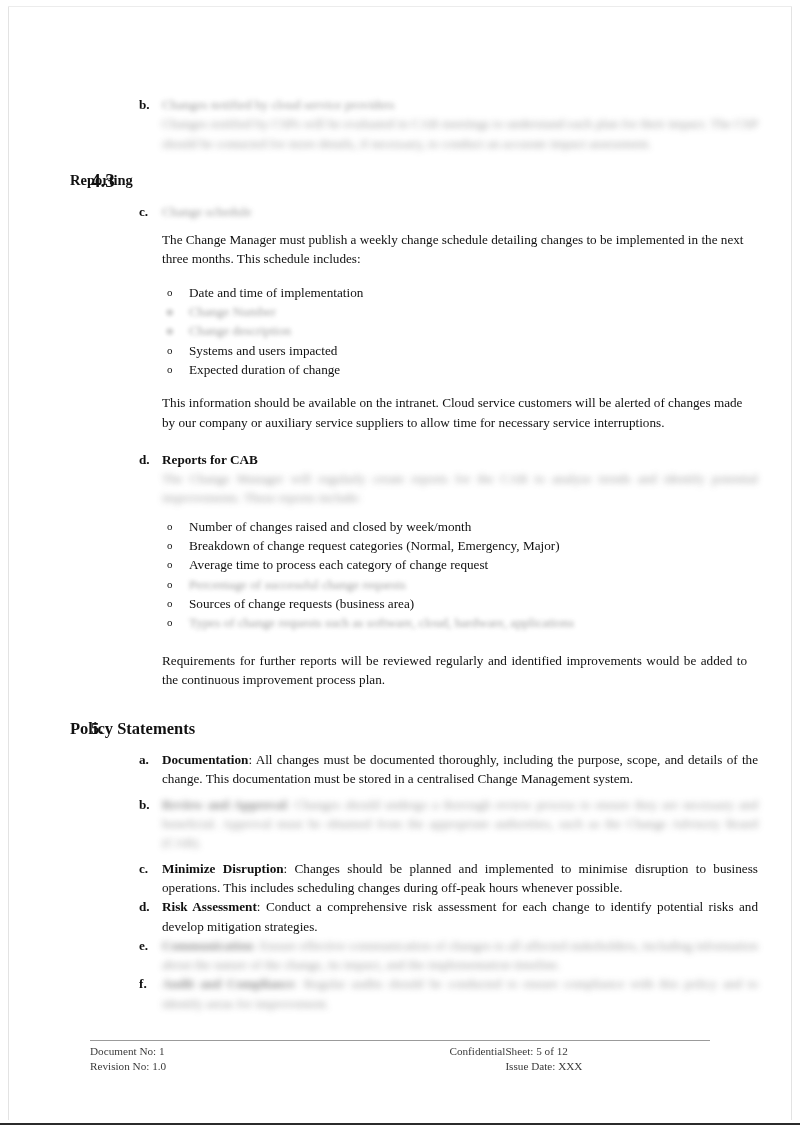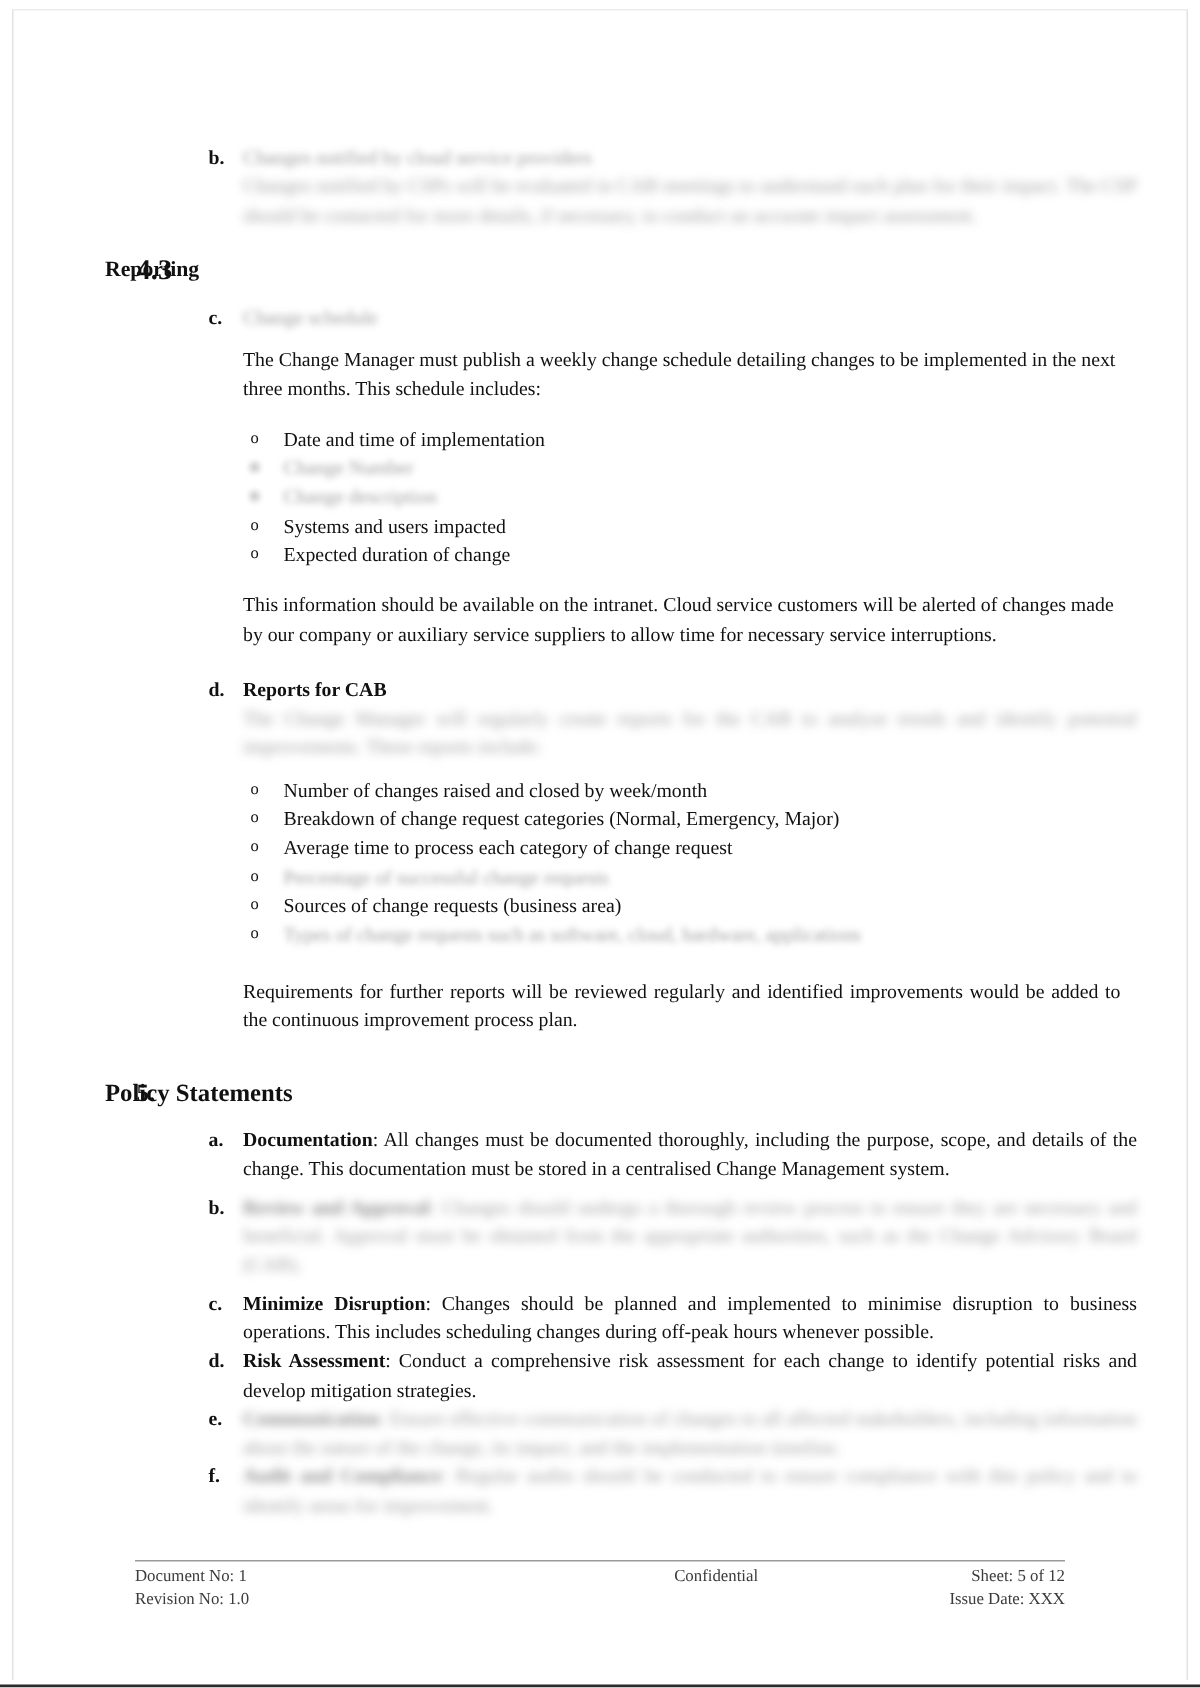--- a/index.html
+++ b/index.html
@@ -185,21 +185,21 @@
     line-height: 15px;
     color: #3b3b3b;
   }
   #footer .frow {
     display: flex;
     justify-content: space-between;
     align-items: flex-start;
   }
   #footer .fcol-left  { text-align: left;  width: 33%; }
   #footer .fcol-mid   { text-align: right; width: 34%; }
-  #footer .fcol-right { text-align: right; width: 33%; }
+  #footer .fcol-right { text-align: left; width: 33%; }
 
   .spacer-6  { height: 6px; }
   .spacer-9  { height: 9px; }
   .spacer-12 { height: 12px; }
   .spacer-14 { height: 14px; }
   .spacer-18 { height: 18px; }
 </style>
 </head>
 <body>
 

